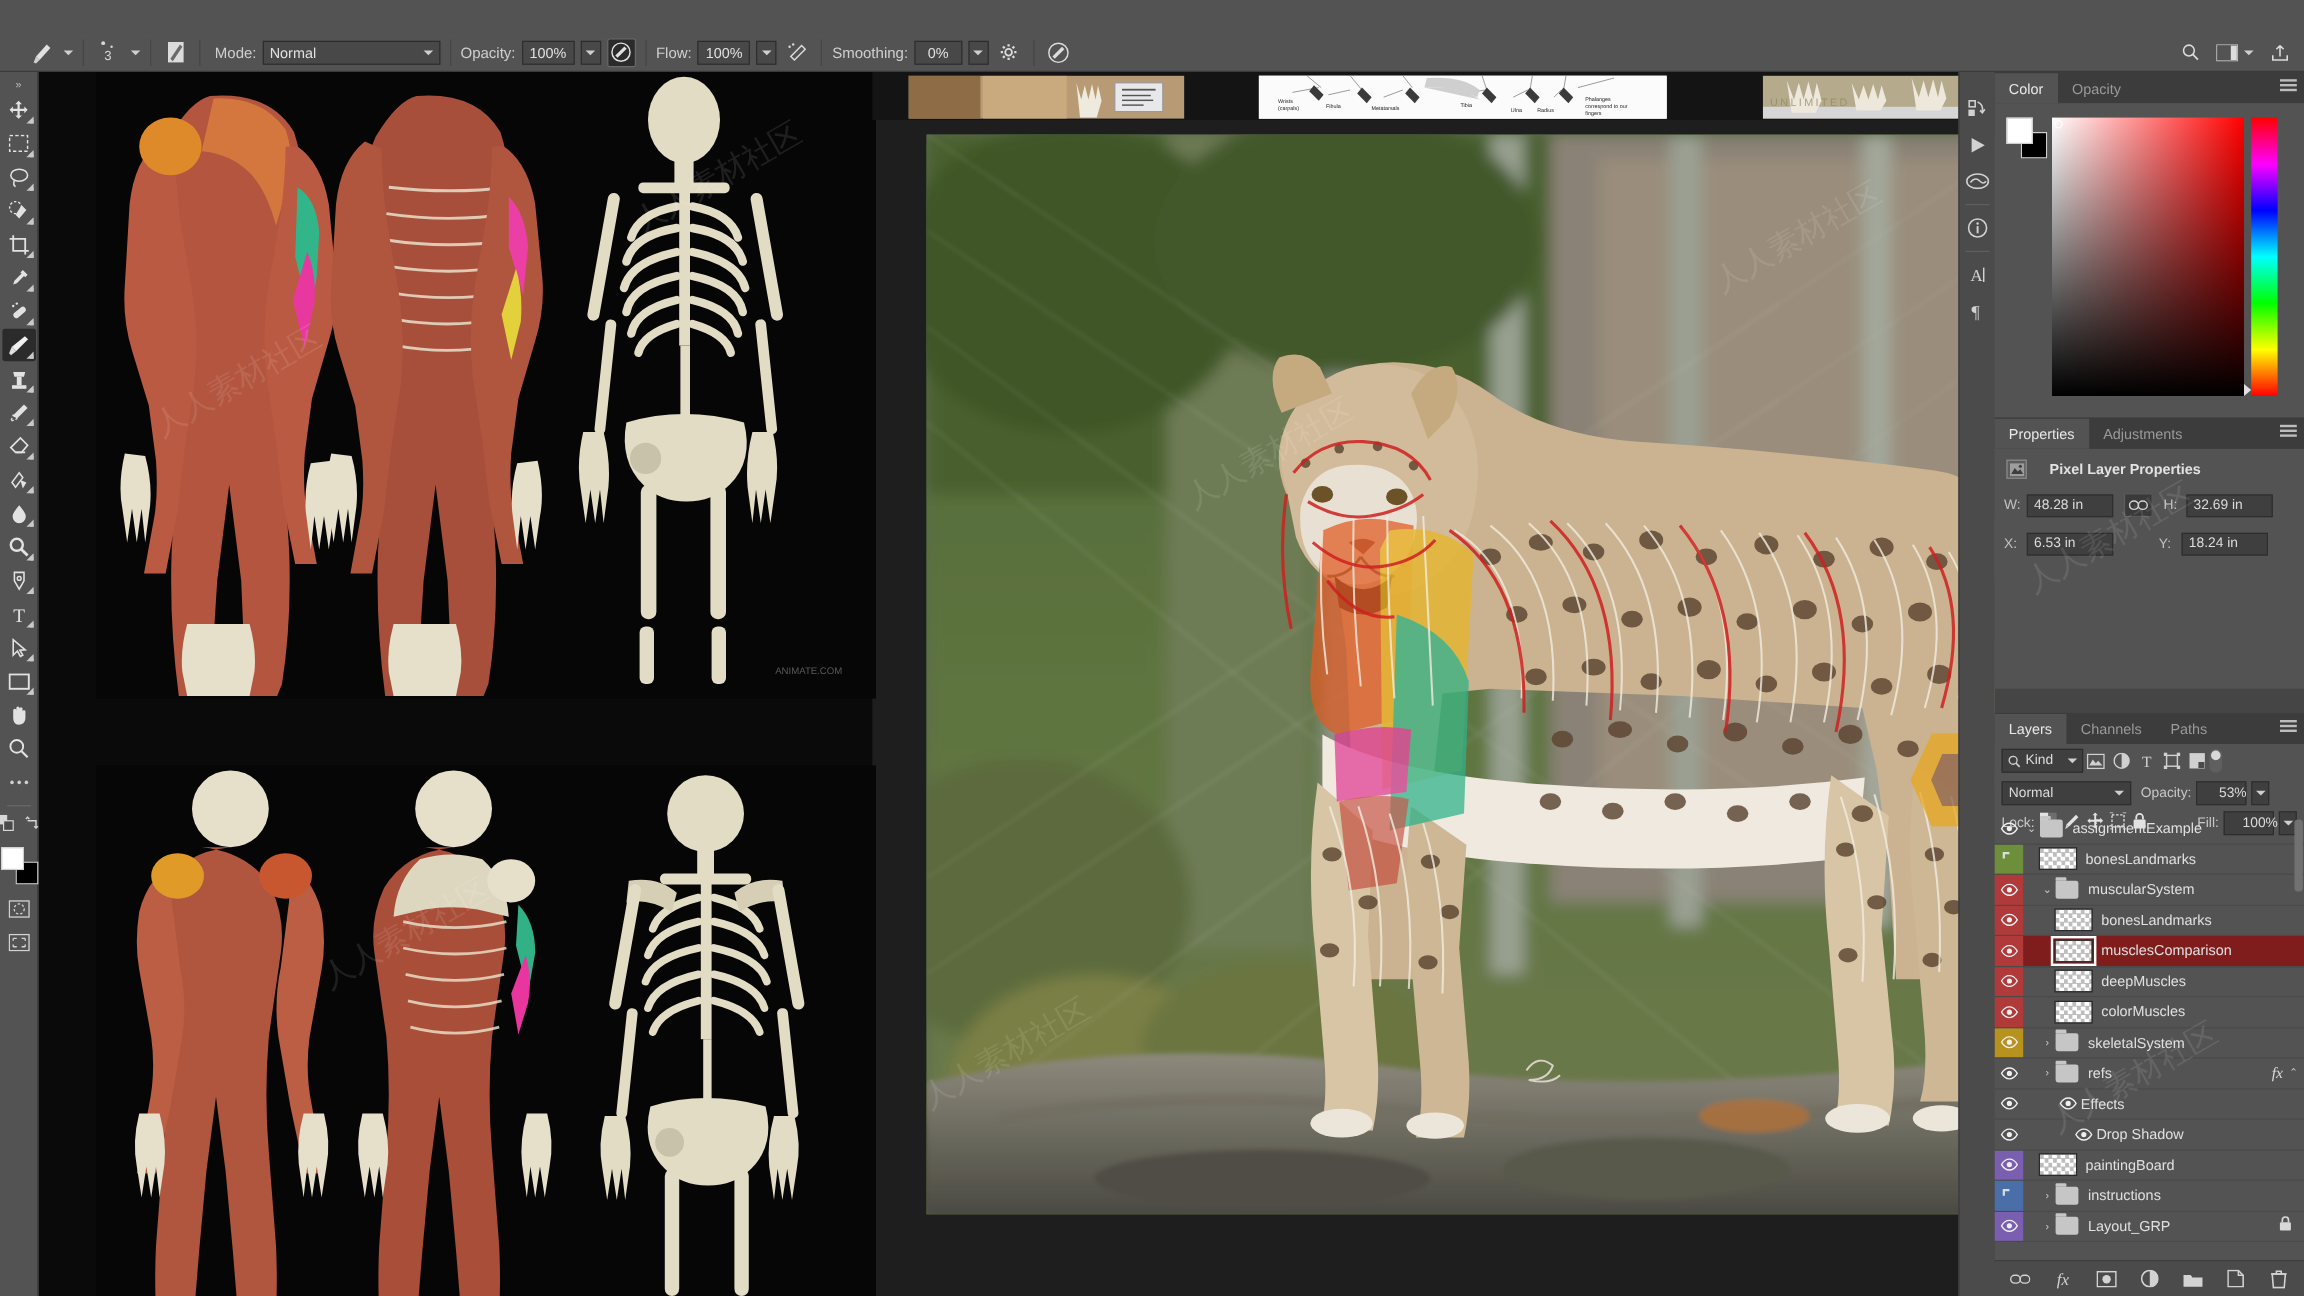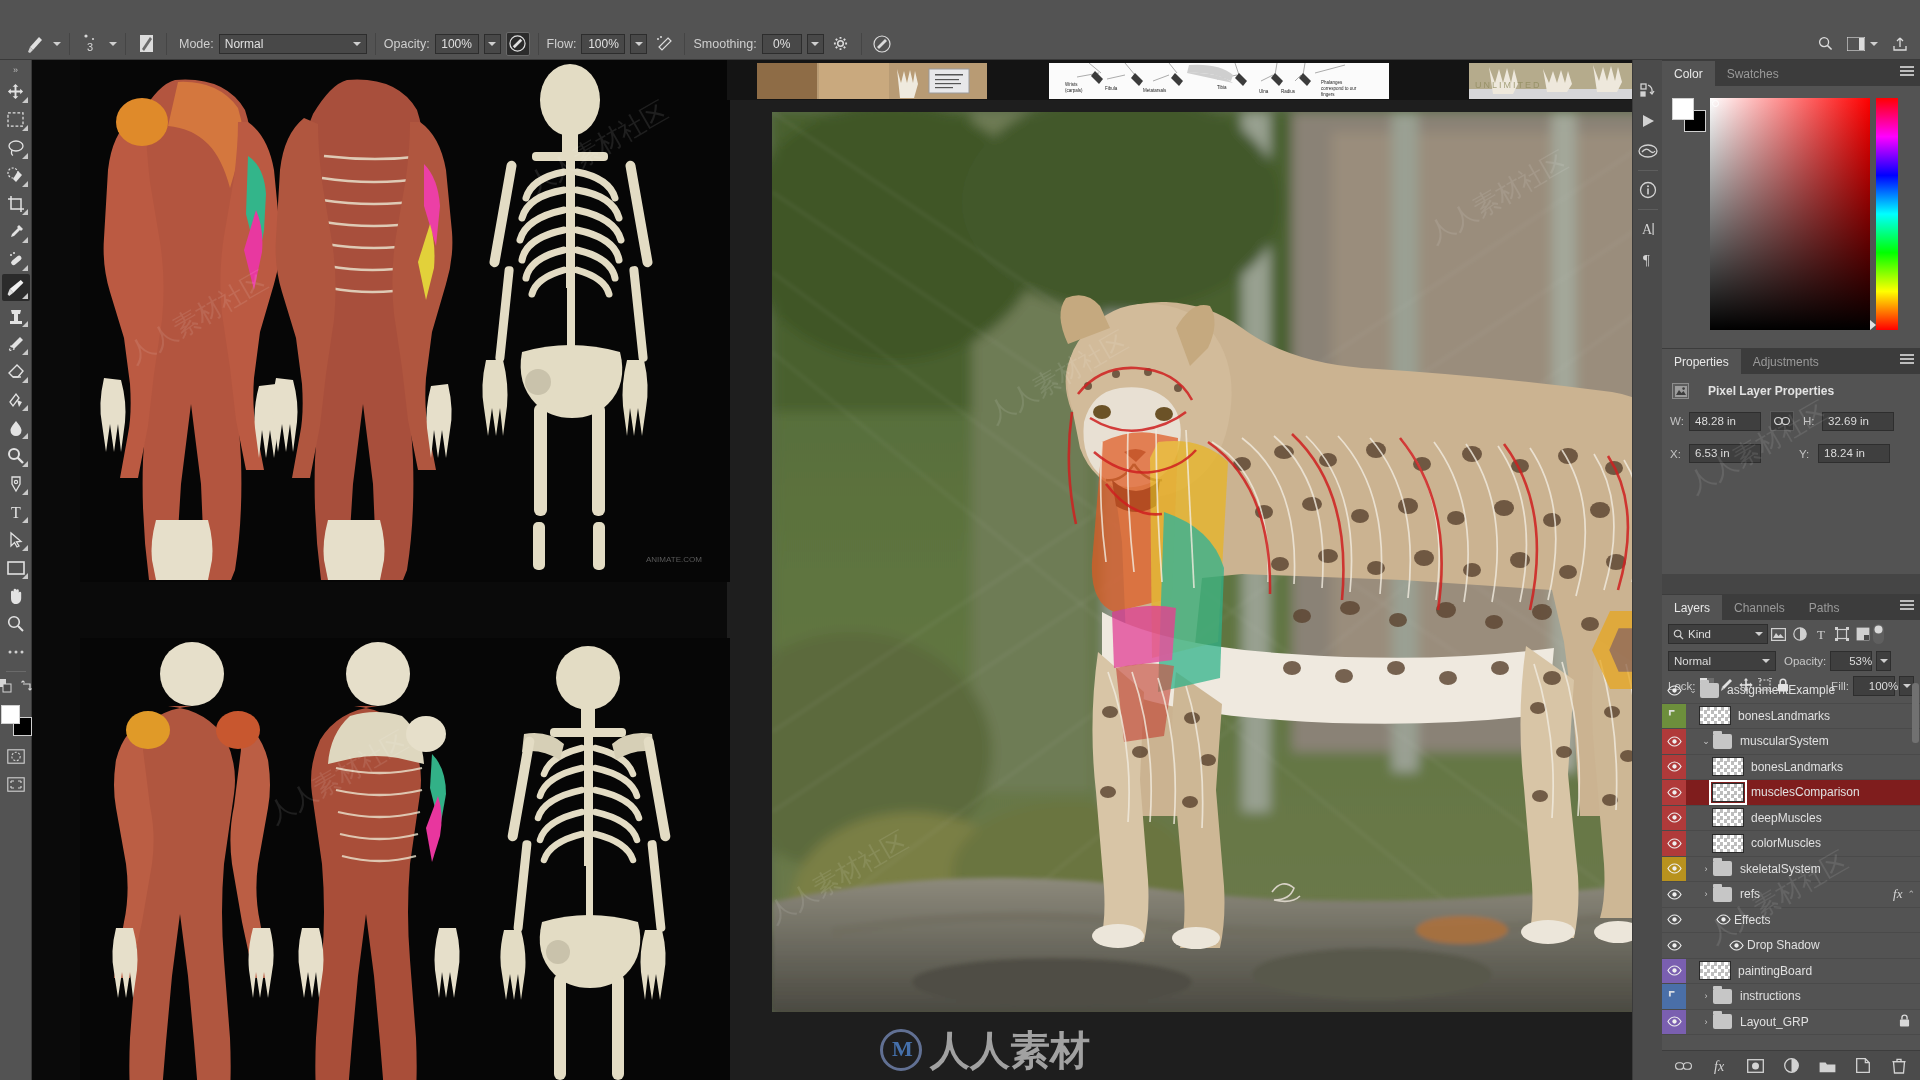--- a/index.html
+++ b/index.html
@@ -150,21 +150,21 @@
   .pp-fld { background:#3f3f3f; border:1px solid #2e2e2e; color:#dcdcdc;
     height:19px; line-height:17px; font-size:11.5px; padding:0 5px; width:72px; }
   .pp-link { width:24px; height:20px; background:#3a3a3a; border:1px solid #5c5c5c;
     display:flex; align-items:center; justify-content:center; margin:0 4px; }
 
   
   .layerspanel { position:absolute; left:0; top:534px; width:258px; height:486px;
     background:#535353; }
   .lp-filterrow { display:flex; align-items:center; gap:0; padding:5px 6px;
     height:28px; }
-  .lp-kind { background:#3f3f3f; border:1px solid #2e2e2e; height:20px; width:100px;
+  .lp-kind { background:#3f3f3f; border:1px solid #2e2e2e; height:20px; width:68px;
     display:flex; align-items:center; gap:4px; padding:0 4px; font-size:11.5px;
     color:#dcdcdc; }
   .lp-kicon { width:21px; height:20px; display:flex; align-items:center;
     justify-content:center; color:#d0d0d0; }
   .lp-toggle { width:16px; height:20px; display:flex; align-items:center; }
   .lp-blendrow, .lp-lockrow { display:flex; align-items:center; gap:4px;
     padding:2px 6px; height:25px; font-size:11.5px; }
   .lp-blend { background:#3f3f3f; border:1px solid #2e2e2e; height:20px; width:108px;
     display:flex; align-items:center; justify-content:space-between; padding:0 5px;
     font-size:11.5px; color:#dcdcdc; }
@@ -923,24 +923,20 @@
 
       <div class="cgwm">
         <div class="cgwm-hex"></div>
 
       </div>
 
     </div>
 
   </div>
 
-  <div class="bottomwm">
-    <div class="bwm-ring"></div>
-    <div class="bwm-text">人人素材</div>
-  </div>
 
   <div class="rail">
     <div class="rail-ic">
       <svg width="18" height="18" viewBox="0 0 18 18" fill="none" stroke="#d2d2d2" stroke-width="1.3">
           <rect x="2" y="2" width="5" height="5"></rect>
           <rect x="2" y="10" width="4" height="4" fill="#d2d2d2"></rect>
           <path d="M9 3 q5 2 4 8"></path>
           <path d="M11 10 l2 2 2 -3"></path>
         </svg>
     </div>
@@ -974,21 +970,21 @@
       <svg width="18" height="18" viewBox="0 0 18 18">
           <text x="4" y="15" font-size="15" fill="#d2d2d2" font-family="Liberation Serif, serif">¶</text>
         </svg>
     </div>
   </div>
 
   <div class="panels">
 
     <div class="panel-tabs">
       <div class="ptab active">Color</div>
-      <div class="ptab">Swatches</div>
+      <div class="ptab">Opacity</div>
       <div class="pmenu">
           <span></span>
           <span></span>
           <span></span>
         </div>
     </div>
     <div class="colorpanel">
       <div class="cp-sw">
         <div class="cp-bg"></div>
         <div class="cp-fg"></div>

